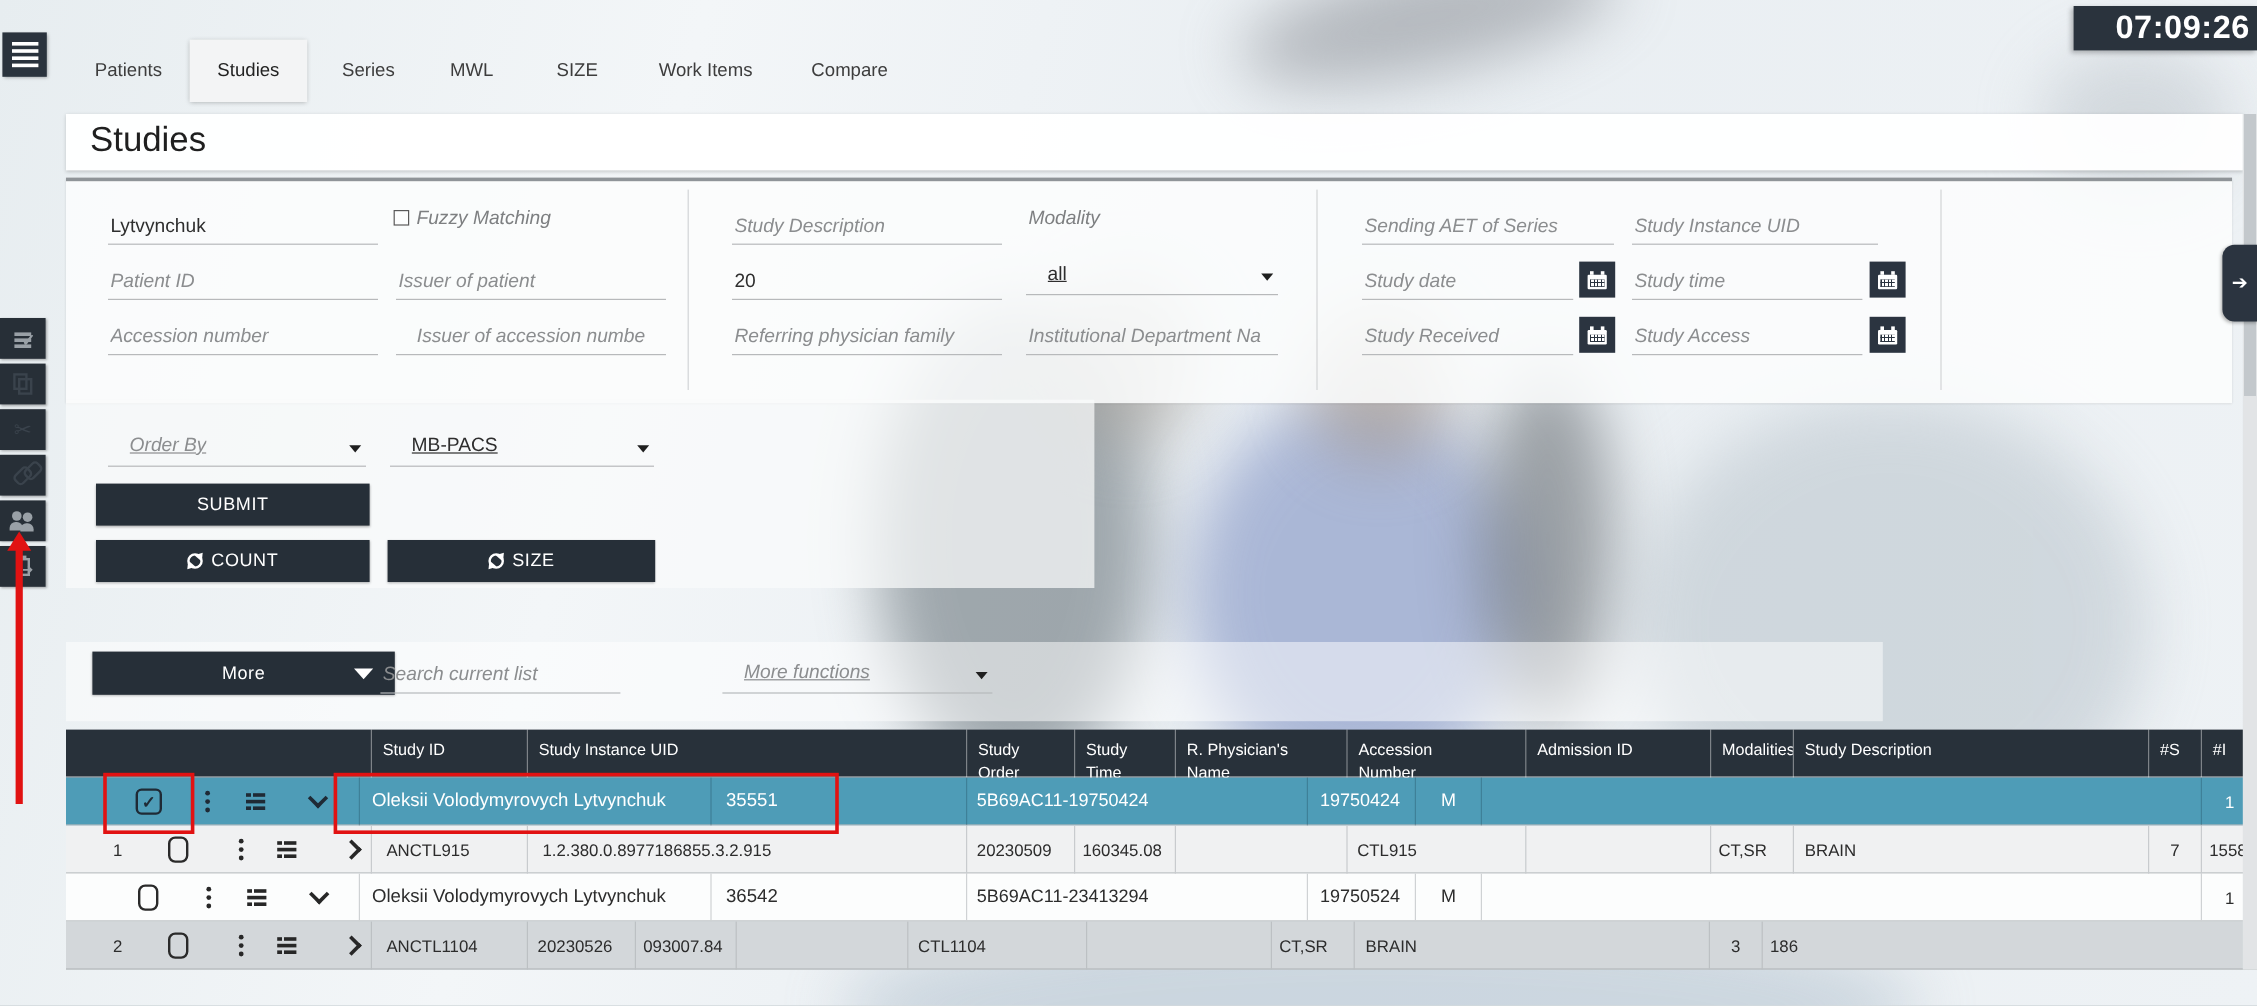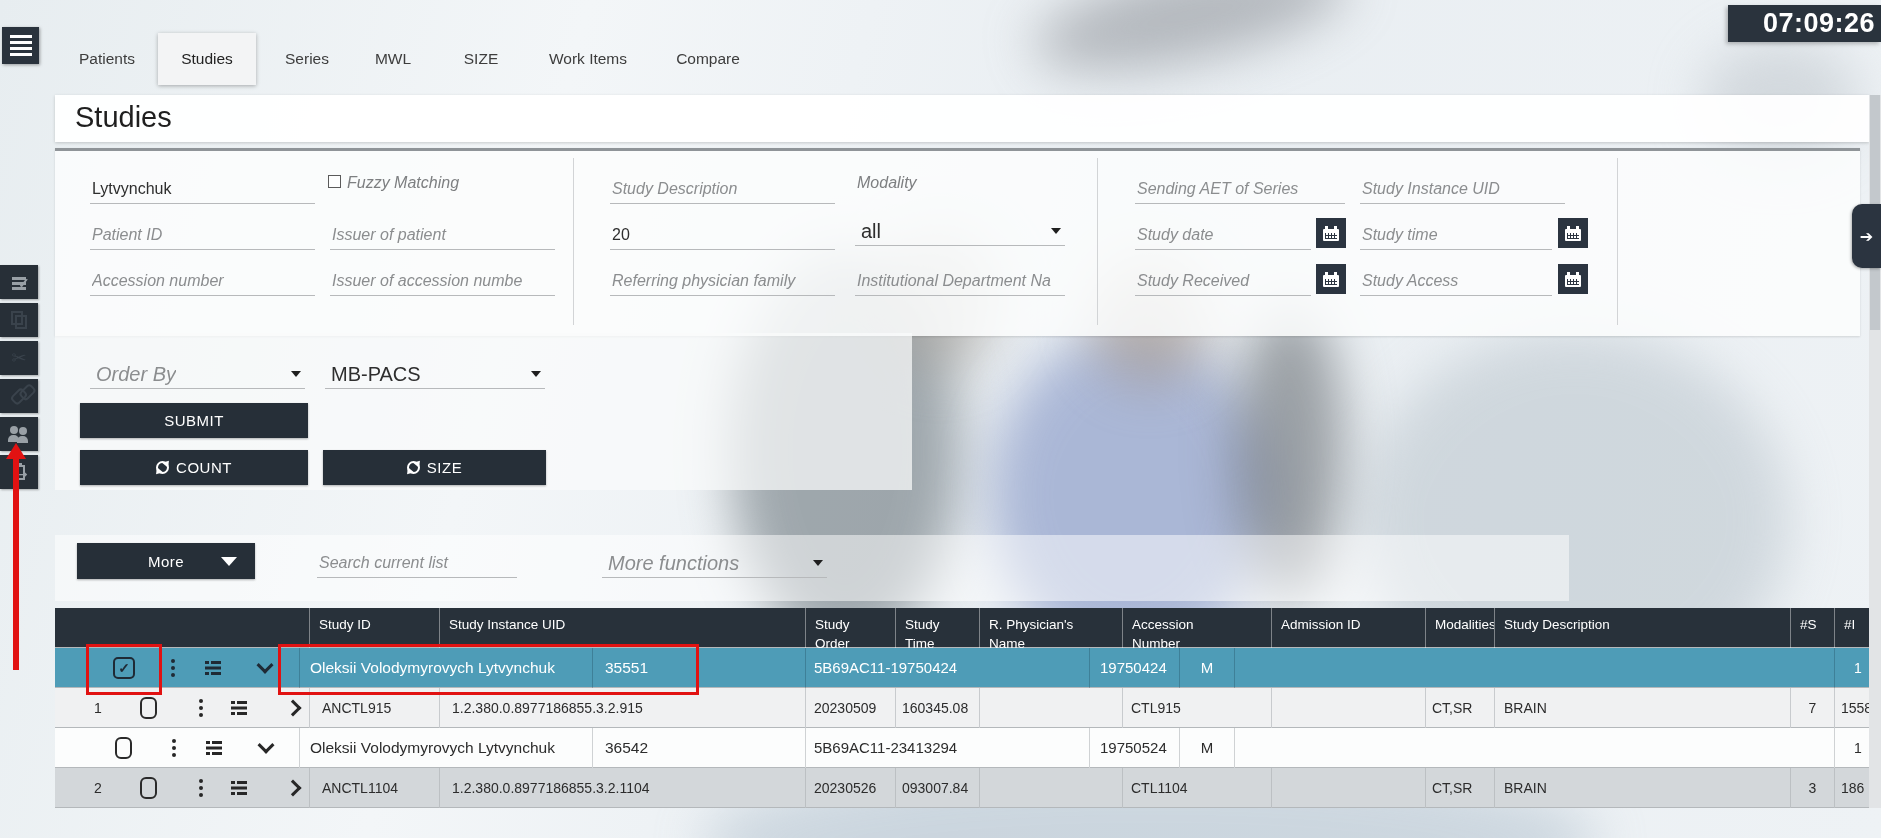--- a/index.html
+++ b/index.html
@@ -24,21 +24,21 @@
   .burger{position:absolute;left:2px;top:27px;width:37px;height:37px;background:#2a333d;display:flex;flex-direction:column;justify-content:center;align-items:center;gap:3px;box-shadow:1px 1px 3px rgba(0,0,0,.35);}
   .burger i{display:block;width:22px;height:3px;background:#fff;}
   
   .clock{position:absolute;left:1728px;top:5px;width:153px;height:37px;background:#2a333d;color:#fff;
          font-weight:bold;font-size:27px;display:flex;align-items:center;justify-content:flex-end;padding-right:6px;box-sizing:border-box;letter-spacing:.5px;box-shadow:-2px 2px 4px rgba(0,0,0,.25);}
   
   .fld{position:absolute;height:30px;background:transparent;border:none;border-bottom:1px solid #b7b9bb;
        font-family:"Liberation Sans",sans-serif;font-size:16px;color:#2e2e2e;padding:0 2px;box-sizing:border-box;outline:none;}
   .fld::placeholder{font-style:italic;color:#8b8d8f;opacity:1;}
   .sel{position:absolute;height:30px;border-bottom:1px solid #b7b9bb;box-sizing:border-box;cursor:default;}
-  .sel .txt{position:absolute;left:6px;top:4px;font-size:20px;color:#2e2e2e;white-space:nowrap;overflow:hidden;max-width:92%;}
+  .sel .txt{position:absolute;left:18px;top:4px;font-size:16px;color:#2e2e2e;white-space:nowrap;overflow:hidden;max-width:92%;text-decoration:underline;}
   .sel .txt.ph{font-style:italic;color:#8b8d8f;}
   .caret{position:absolute;right:4px;top:12px;width:0;height:0;border-left:5px solid transparent;border-right:5px solid transparent;border-top:6px solid #1f1f1f;}
   .cbox{position:absolute;width:13px;height:13px;border:1.5px solid #5a5a5a;background:rgba(255,255,255,.6);box-sizing:border-box;}
   .cboxlabel{position:absolute;font-size:16px;font-style:italic;color:#7d7f81;}
   .calbtn{position:absolute;width:30px;height:30px;background:#2b3440;display:flex;align-items:center;justify-content:center;cursor:default;}
   .calglyph{position:relative;width:16px;height:12px;background:#fff;margin-top:3px;border-radius:1px;}
   .calglyph::before{content:"";position:absolute;top:-3px;left:2px;width:3px;height:3px;background:#fff;box-shadow:9px 0 0 #fff;}
   .calglyph::after{content:"";position:absolute;left:2px;right:2px;top:4px;bottom:2px;
      background:repeating-linear-gradient(90deg,#2b3440 0 1px,transparent 1px 3px),repeating-linear-gradient(0deg,#2b3440 0 1px,transparent 1px 3px);}
   
@@ -143,21 +143,21 @@
   <div class="vdiv" style="left:573px;"></div>
   <div class="vdiv" style="left:1097px;"></div>
   <div class="vdiv" style="left:1617px;"></div>
 
   <input class="fld" style="left: 90px; top: 174px; width: 225px;" value="Lytvynchuk">
   <span class="cbox" style="left:328px;top:175px;"></span>
   <span class="cboxlabel" style="left:347px;top:174px;">Fuzzy Matching</span>
   <input class="fld" style="left: 90px; top: 220px; width: 225px;" placeholder="Patient ID">
   <input class="fld" style="left: 330px; top: 220px; width: 225px;" placeholder="Issuer of patient">
   <input class="fld" style="left: 90px; top: 266px; width: 225px;" placeholder="Accession number">
-  <input class="fld" style="left: 330px; top: 266px; width: 225px;" placeholder="Issuer of accession numbe">
+  <input class="fld" style="left: 330px; top: 266px; width: 225px; text-align: center;" placeholder="Issuer of accession numbe">
 
   <input class="fld" style="left: 610px; top: 174px; width: 225px;" placeholder="Study Description">
   <input class="fld" style="left: 610px; top: 220px; width: 225px;" value="20">
   <input class="fld" style="left: 610px; top: 266px; width: 225px;" placeholder="Referring physician family">
   <span class="cboxlabel" style="left:857px;top:174px;">Modality</span>
   <div class="sel" style="left:855px;top:216px;width:210px;">
     <span class="txt">all</span>
     <span class="caret"></span>
   </div>
   <input class="fld" style="left: 855px; top: 266px; width: 210px;" placeholder="Institutional Department Na">
@@ -195,21 +195,21 @@
   <div class="dbtn" style="left:80px;top:450px;width:228px;height:35px;">
       <span class="refresh"></span>
       <span>COUNT</span>
     </div>
   <div class="dbtn" style="left:323px;top:450px;width:223px;height:35px;">
       <span class="refresh"></span>
       <span>SIZE</span>
     </div>
 
   <div class="panel morepanel"></div>
-  <div class="dbtn" style="left:77px;top:543px;width:178px;height:36px;">
+  <div class="dbtn" style="left:77px;top:543px;width:252px;height:36px;">
     <span>More</span>
     <span class="wcaret"></span>
   </div>
   <input class="fld" style="left: 317px; top: 548px; width: 200px;" placeholder="Search current list">
   <div class="sel" style="left:602px;top:548px;width:225px;">
     <span class="txt ph">More functions</span>
     <span class="caret"></span>
   </div>
 
   <div class="tbl">
@@ -316,21 +316,20 @@
 
     <div class="trow srow2">
       <div class="cell ctrl" style="width:255px;">
         <span class="rnum">2</span>
         <span class="chko" style="margin-left:35px;"></span>
         <span class="kebab" style="margin-left:42px;"></span>
         <span class="gridic" style="margin-left:28px;"></span>
         <span class="chev right" style="margin-left:40px;"></span>
       </div>
       <div class="cell" style="width:130px;padding-left:12px;">ANCTL1104</div>
-      <div class="cell" style="width:366px;padding-left:12px;">1.2.380.0.8977186855.3.2.1104</div>
       <div class="cell" style="width:90px;padding-left:8px;">20230526</div>
       <div class="cell" style="width:84px;padding-left:6px;">093007.84</div>
       <div class="cell" style="width:143px;"></div>
       <div class="cell" style="width:149px;padding-left:8px;">CTL1104</div>
       <div class="cell" style="width:154px;"></div>
       <div class="cell" style="width:69px;padding-left:6px;">CT,SR</div>
       <div class="cell" style="width:296px;padding-left:9px;">BRAIN</div>
       <div class="cell" style="width:44px;text-align:center;">3</div>
       <div class="cell" style="width:46px;padding-left:6px;border-right:none;">186</div>
     </div>

